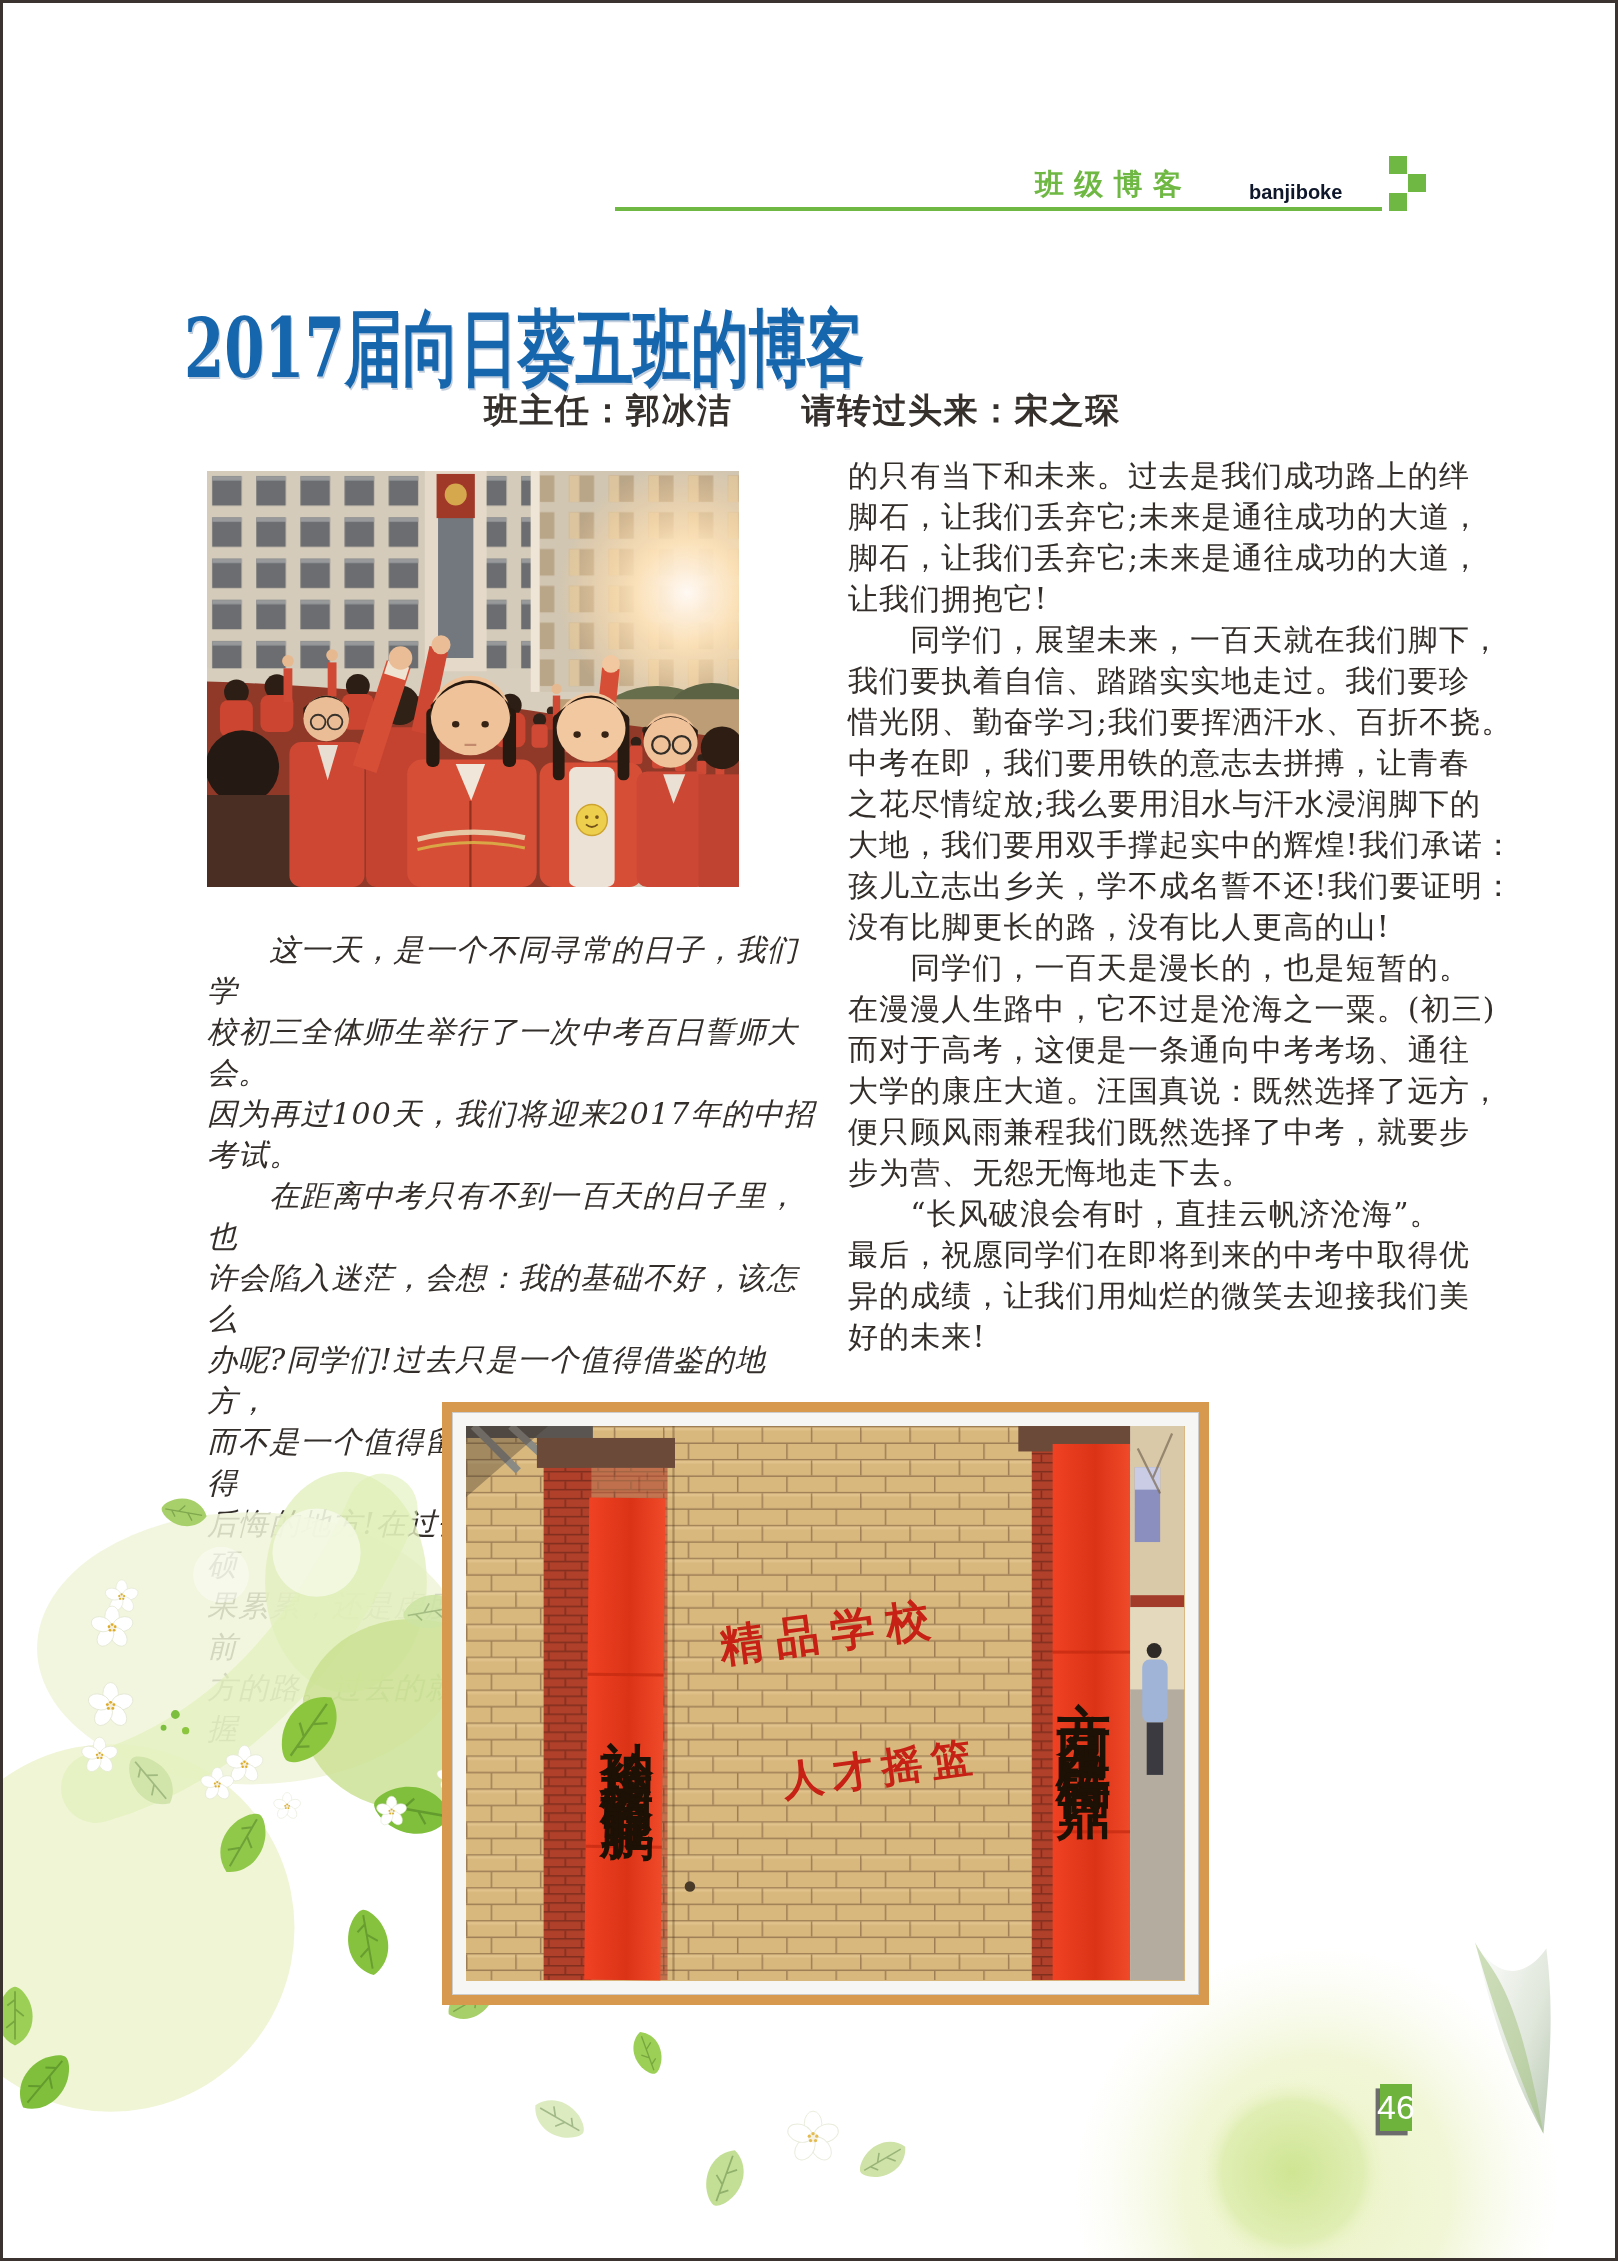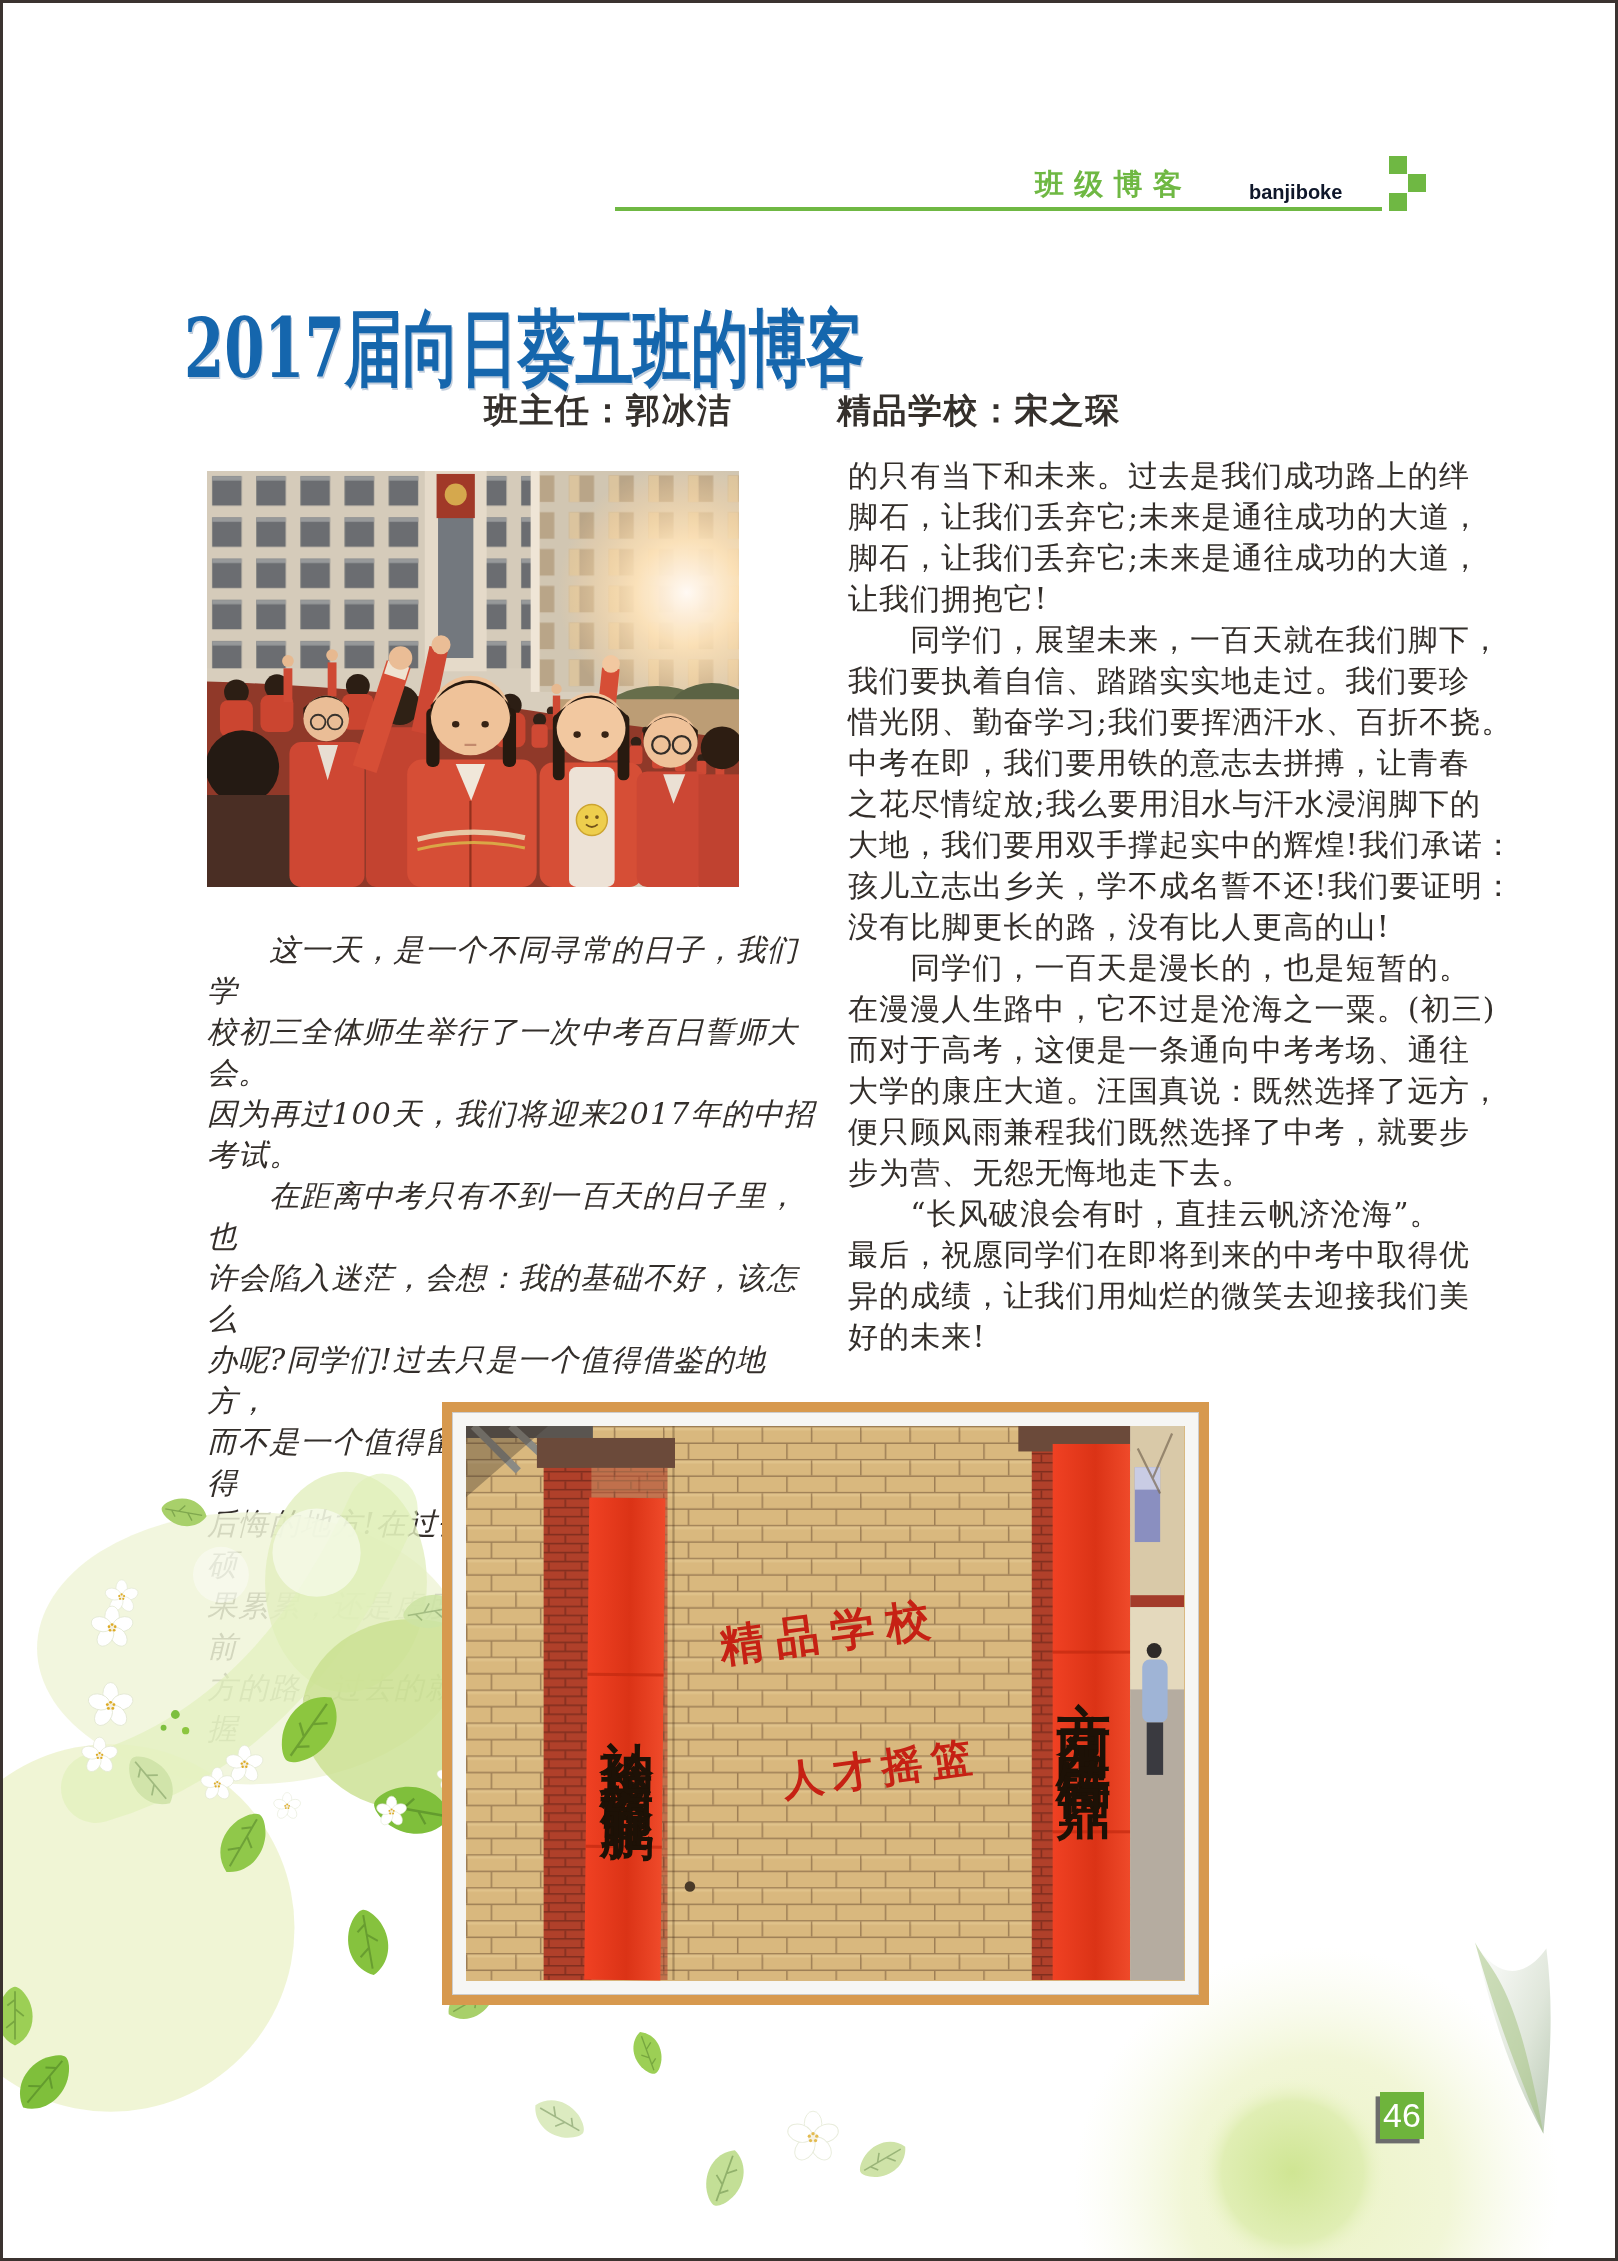--- a/index.html
+++ b/index.html
@@ -65,44 +65,43 @@
   }
   .slogan-top{left:253px;top:177px;font-size:44px;letter-spacing:11.8px;transform:rotate(-7.5deg);}
   .slogan-bottom{left:316px;top:315px;font-size:41px;letter-spacing:8.8px;transform:rotate(-7.5deg);}
 
   
   .deco{position:absolute;left:0;top:1435px;width:1618px;height:826px;z-index:1;pointer-events:none;}
   .deco svg{display:block;width:100%;height:100%;}
 
   
   .page-num{
-    position:absolute;left:1380px;top:2084px;width:44px;height:47px;background:#6eb43c;
+    position:absolute;left:1380px;top:2084px;width:32px;height:47px;background:#6eb43c;
     color:#ffffff;font-size:34px;font-family:"Liberation Sans",sans-serif;
     display:flex;align-items:center;justify-content:center;z-index:20;
     box-shadow:-4.4px 4.4px 0 #6c6c6c;
-    margin-top:8px;
   }
 </style>
 </head>
 <body>
 
 <div class="page">
   <div class="page-border"></div>
 
   <div class="header-rule"></div>
   <div class="sec-title">班级博客</div>
   <div class="sec-sub">banjiboke</div>
   <div class="sq sq1"></div>
   <div class="sq sq2"></div>
   <div class="sq sq3"></div>
 
   <h1 class="main-title">2017届向日葵五班的博客</h1>
   <div class="byline">
     <span>班主任：郭冰洁</span>
-    <span>精品学校：宋之琛</span>
+    <span>请转过头来：宋之琛</span>
   </div>
 
   <div class="photo-top">
     <svg viewBox="0 0 723 565" preserveAspectRatio="none">
       <defs>
         <radialGradient id="sun" cx="50%" cy="50%" r="50%">
           <stop offset="0%" stop-color="#ffffff" stop-opacity="1"></stop>
           <stop offset="40%" stop-color="#ffe9c2" stop-opacity=".9"></stop>
           <stop offset="100%" stop-color="#ffd9a0" stop-opacity="0"></stop>
         </radialGradient>

